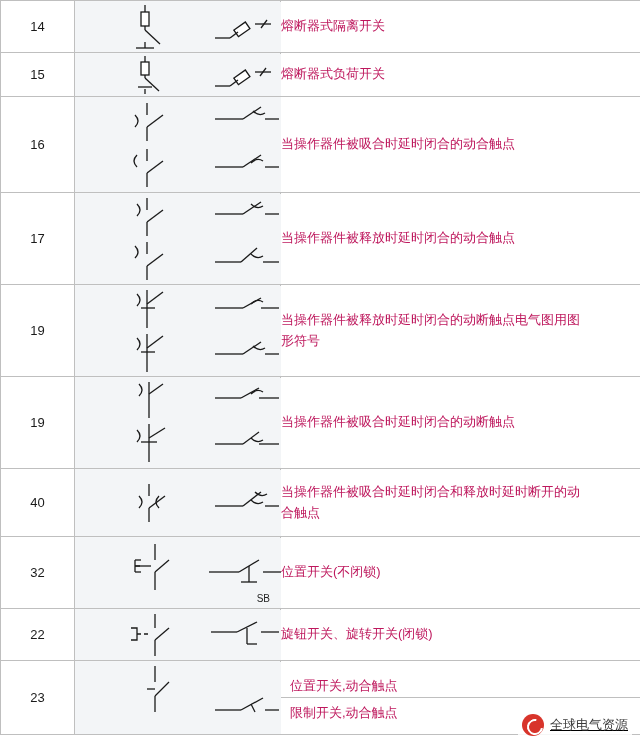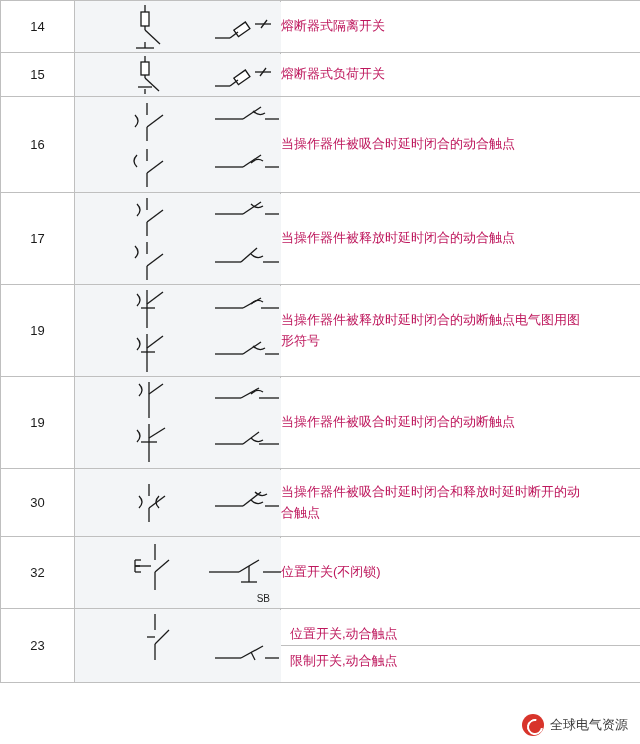--- a/index.html
+++ b/index.html
@@ -67,20 +67,21 @@
   
   .watermark {
     position: absolute;
     right: 8px;
     bottom: 6px;
     display: flex;
     align-items: center;
     gap: 6px;
     background: rgba(255,255,255,0.85);
     padding: 2px 4px;
+    text-decoration: underline;
   }
   .wm-logo {
     width: 22px; height: 22px;
     border-radius: 50%;
     background: #d8342b;
     position: relative;
     flex: 0 0 auto;
   }
   .wm-logo::before {
     content: "";
@@ -326,21 +327,21 @@
             <line x1="184" y1="66" x2="204" y2="66"></line>
             <path d="M176,60 Q182,66 188,62"></path>
           </g>
         </svg>
       </span>
     </td>
     <td class="col-desc">当操作器件被吸合时延时闭合的动断触点</td>
   </tr>
 
   <tr style="height:68px">
-    <td class="col-num">30</td>
+    <td class="col-num">40</td>
     <td class="col-sym">
       <span class="sym-wrap">
         <svg width="206" height="66" viewBox="0 0 206 66">
           <rect x="0" y="0" width="206" height="66" fill="#f3f5f7"></rect>
           <g stroke="#1a1a1a" stroke-width="1.3" fill="none">
             <line x1="74" y1="14" x2="74" y2="26"></line>
             <line x1="74" y1="38" x2="74" y2="52"></line>
             <line x1="74" y1="38" x2="90" y2="26"></line>
             <path d="M64,26 Q70,32 64,38"></path>
             <path d="M84,26 Q78,32 84,38"></path>
@@ -386,20 +387,45 @@
             <line x1="174" y1="28" x2="174" y2="44"></line>
             <line x1="166" y1="44" x2="182" y2="44"></line>
           </g>
         </svg>
         <span class="sb-label">SB</span>
       </span>
     </td>
     <td class="col-desc">位置开关(不闭锁)</td>
   </tr>
 
+  <tr style="height:52px">
+    <td class="col-num">22</td>
+    <td class="col-sym">
+      <span class="sym-wrap">
+        <svg width="206" height="50" viewBox="0 0 206 50">
+          <rect x="0" y="0" width="206" height="50" fill="#f3f5f7"></rect>
+          <g stroke="#1a1a1a" stroke-width="1.3" fill="none">
+            <line x1="80" y1="4" x2="80" y2="18"></line>
+            <line x1="80" y1="30" x2="80" y2="46"></line>
+            <line x1="80" y1="30" x2="94" y2="18"></line>
+            <line x1="62" y1="24" x2="76" y2="24" stroke-dasharray="4 3"></line>
+            <path d="M56,18 L62,18 L62,30 L56,30"></path>
+          </g>
+          <g stroke="#1a1a1a" stroke-width="1.3" fill="none">
+            <line x1="136" y1="22" x2="162" y2="22"></line>
+            <line x1="162" y1="22" x2="182" y2="12"></line>
+            <line x1="186" y1="22" x2="204" y2="22"></line>
+            <line x1="172" y1="18" x2="172" y2="34"></line>
+            <line x1="172" y1="34" x2="182" y2="34"></line>
+          </g>
+        </svg>
+      </span>
+    </td>
+    <td class="col-desc">旋钮开关、旋转开关(闭锁)</td>
+  </tr>
 
   <tr style="height:74px">
     <td class="col-num">23</td>
     <td class="col-sym">
       <span class="sym-wrap">
         <svg width="206" height="72" viewBox="0 0 206 72">
           <rect x="0" y="0" width="206" height="72" fill="#f3f5f7"></rect>
           <g stroke="#1a1a1a" stroke-width="1.3" fill="none">
             <line x1="80" y1="4" x2="80" y2="20"></line>
             <line x1="80" y1="34" x2="80" y2="50"></line>

